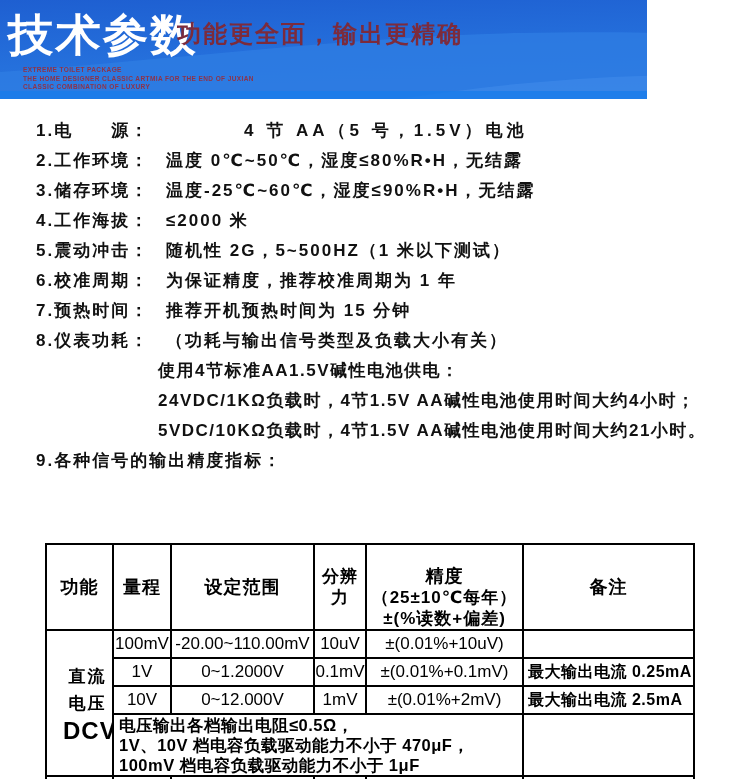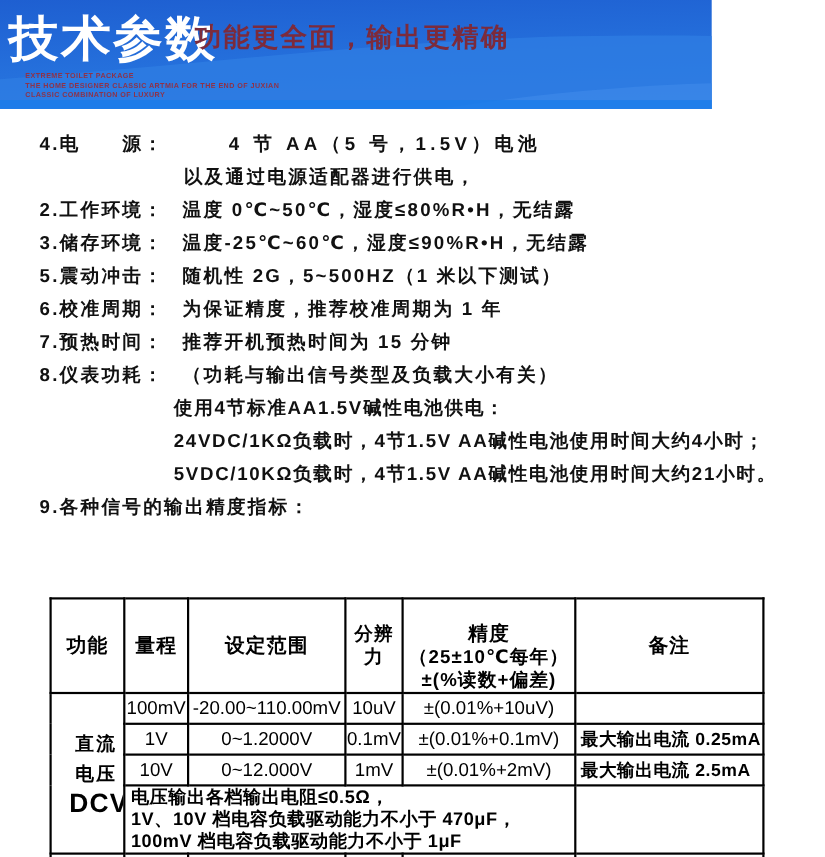--- a/index.html
+++ b/index.html
@@ -33,21 +33,21 @@
     color:#8e3349;letter-spacing:0.4px;white-space:nowrap;
   }
   
   .specs{
     position:absolute;left:36px;top:116px;width:700px;
     font-size:17px;font-weight:700;color:#111111;
     line-height:30px;letter-spacing:2px;white-space:nowrap;
   }
   .spec-row{height:30px;}
   .spec-label{display:inline-block;width:130px;}
-  .indent-extra{margin-left:42px;letter-spacing:4px;}
+  .indent-extra{margin-left:78px;letter-spacing:4px;}
   .cont-a{padding-left:131px;}
   .cont-b{padding-left:142px;}
   .cont-c{padding-left:122px;letter-spacing:1.5px;}
   
   .spec-table{
     position:absolute;left:45px;top:543px;
     border-collapse:collapse;table-layout:fixed;width:648px;
     color:#000;
   }
   .spec-table td,.spec-table th{
@@ -80,29 +80,31 @@
   <div class="banner-subtitle">功能更全面，输出更精确</div>
   <div class="banner-tagline">
     <div>EXTREME TOILET PACKAGE</div>
     <div>THE HOME DESIGNER CLASSIC ARTMIA FOR THE END OF JUXIAN</div>
     <div>CLASSIC COMBINATION OF LUXURY</div>
   </div>
 </div>
 
 <div class="specs">
   <div class="spec-row">
-    <span class="spec-label">4.电　　源：</span><span class="indent-extra">4 节 AA（5 号，1.5V）电池</span>
+    <span class="spec-label">1.电　　源：</span><span class="indent-extra">4 节 AA（5 号，1.5V）电池</span>
   </div>
-  <div class="spec-row cont-a">以及通过电源适配器进行供电，</div>
 
   <div class="spec-row">
     <span class="spec-label">2.工作环境：</span><span>温度 0℃~50℃，湿度≤80%R•H，无结露</span>
   </div>
   <div class="spec-row">
     <span class="spec-label">3.储存环境：</span><span>温度-25℃~60℃，湿度≤90%R•H，无结露</span>
+  </div>
+  <div class="spec-row">
+    <span class="spec-label">4.工作海拔：</span><span>≤2000 米</span>
   </div>
   <div class="spec-row">
     <span class="spec-label">5.震动冲击：</span><span>随机性 2G，5~500HZ（1 米以下测试）</span>
   </div>
   <div class="spec-row">
     <span class="spec-label">6.校准周期：</span><span>为保证精度，推荐校准周期为 1 年</span>
   </div>
   <div class="spec-row">
     <span class="spec-label">7.预热时间：</span><span>推荐开机预热时间为 15 分钟</span>
   </div>

